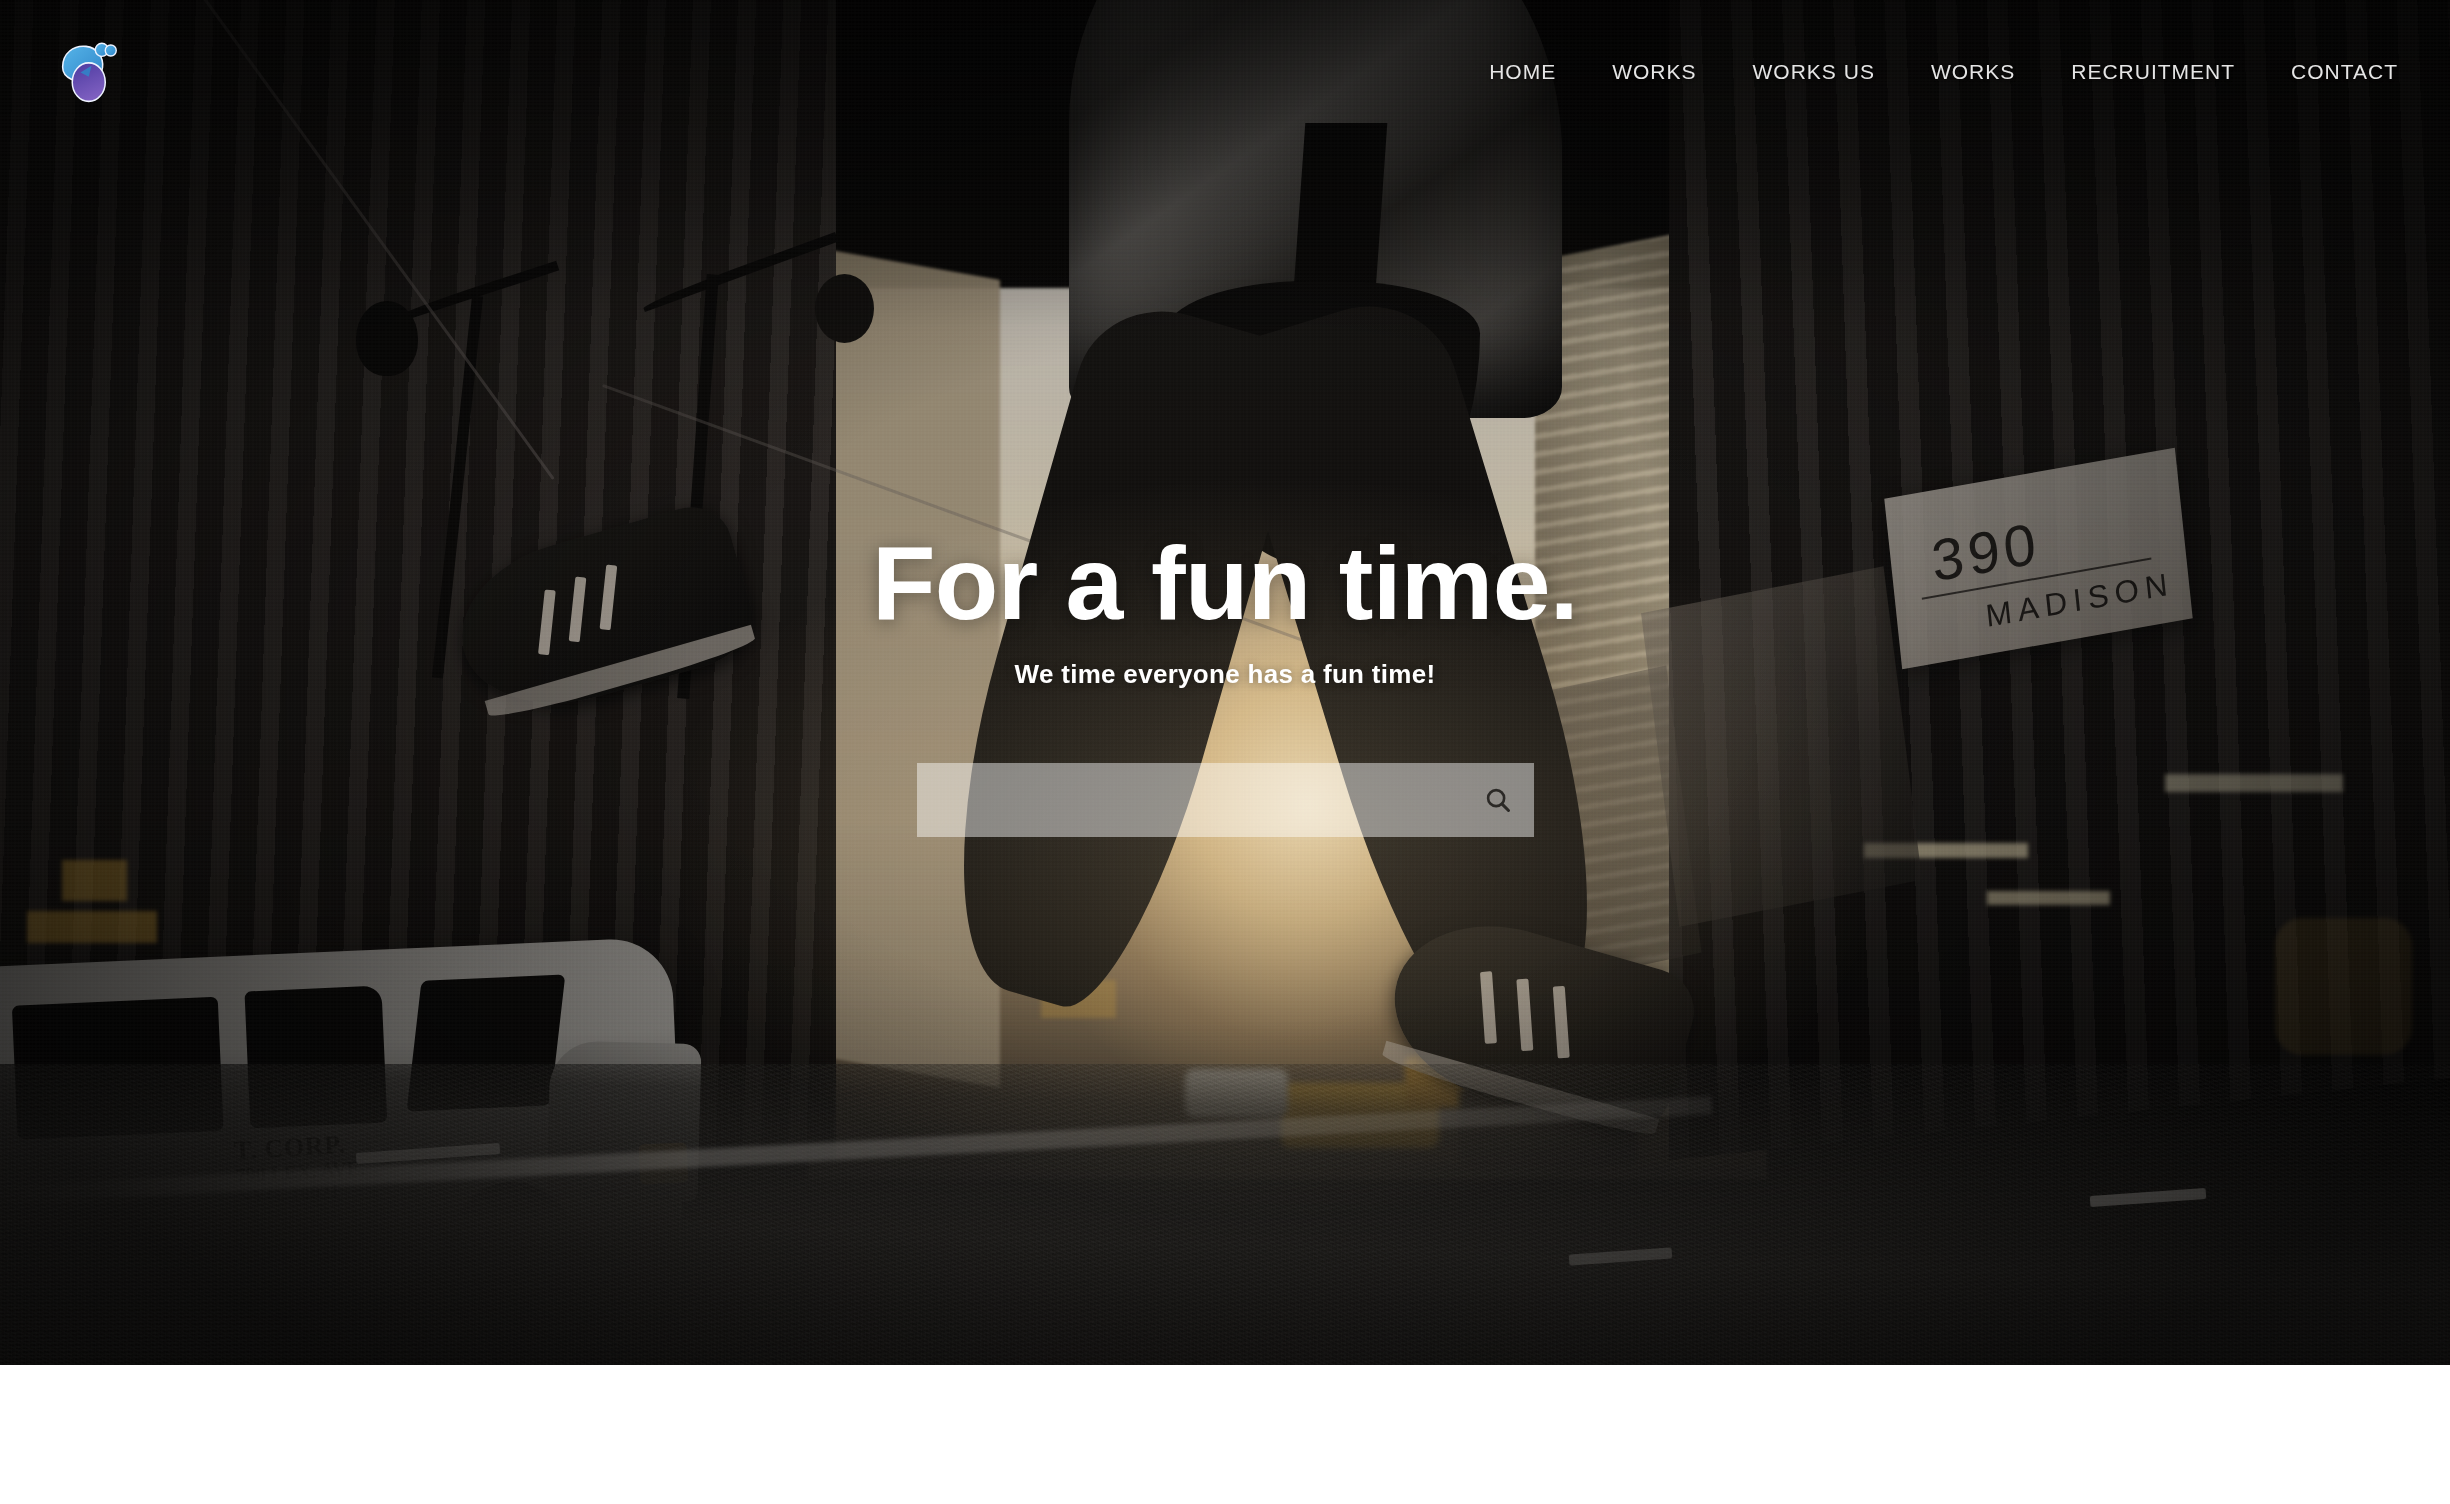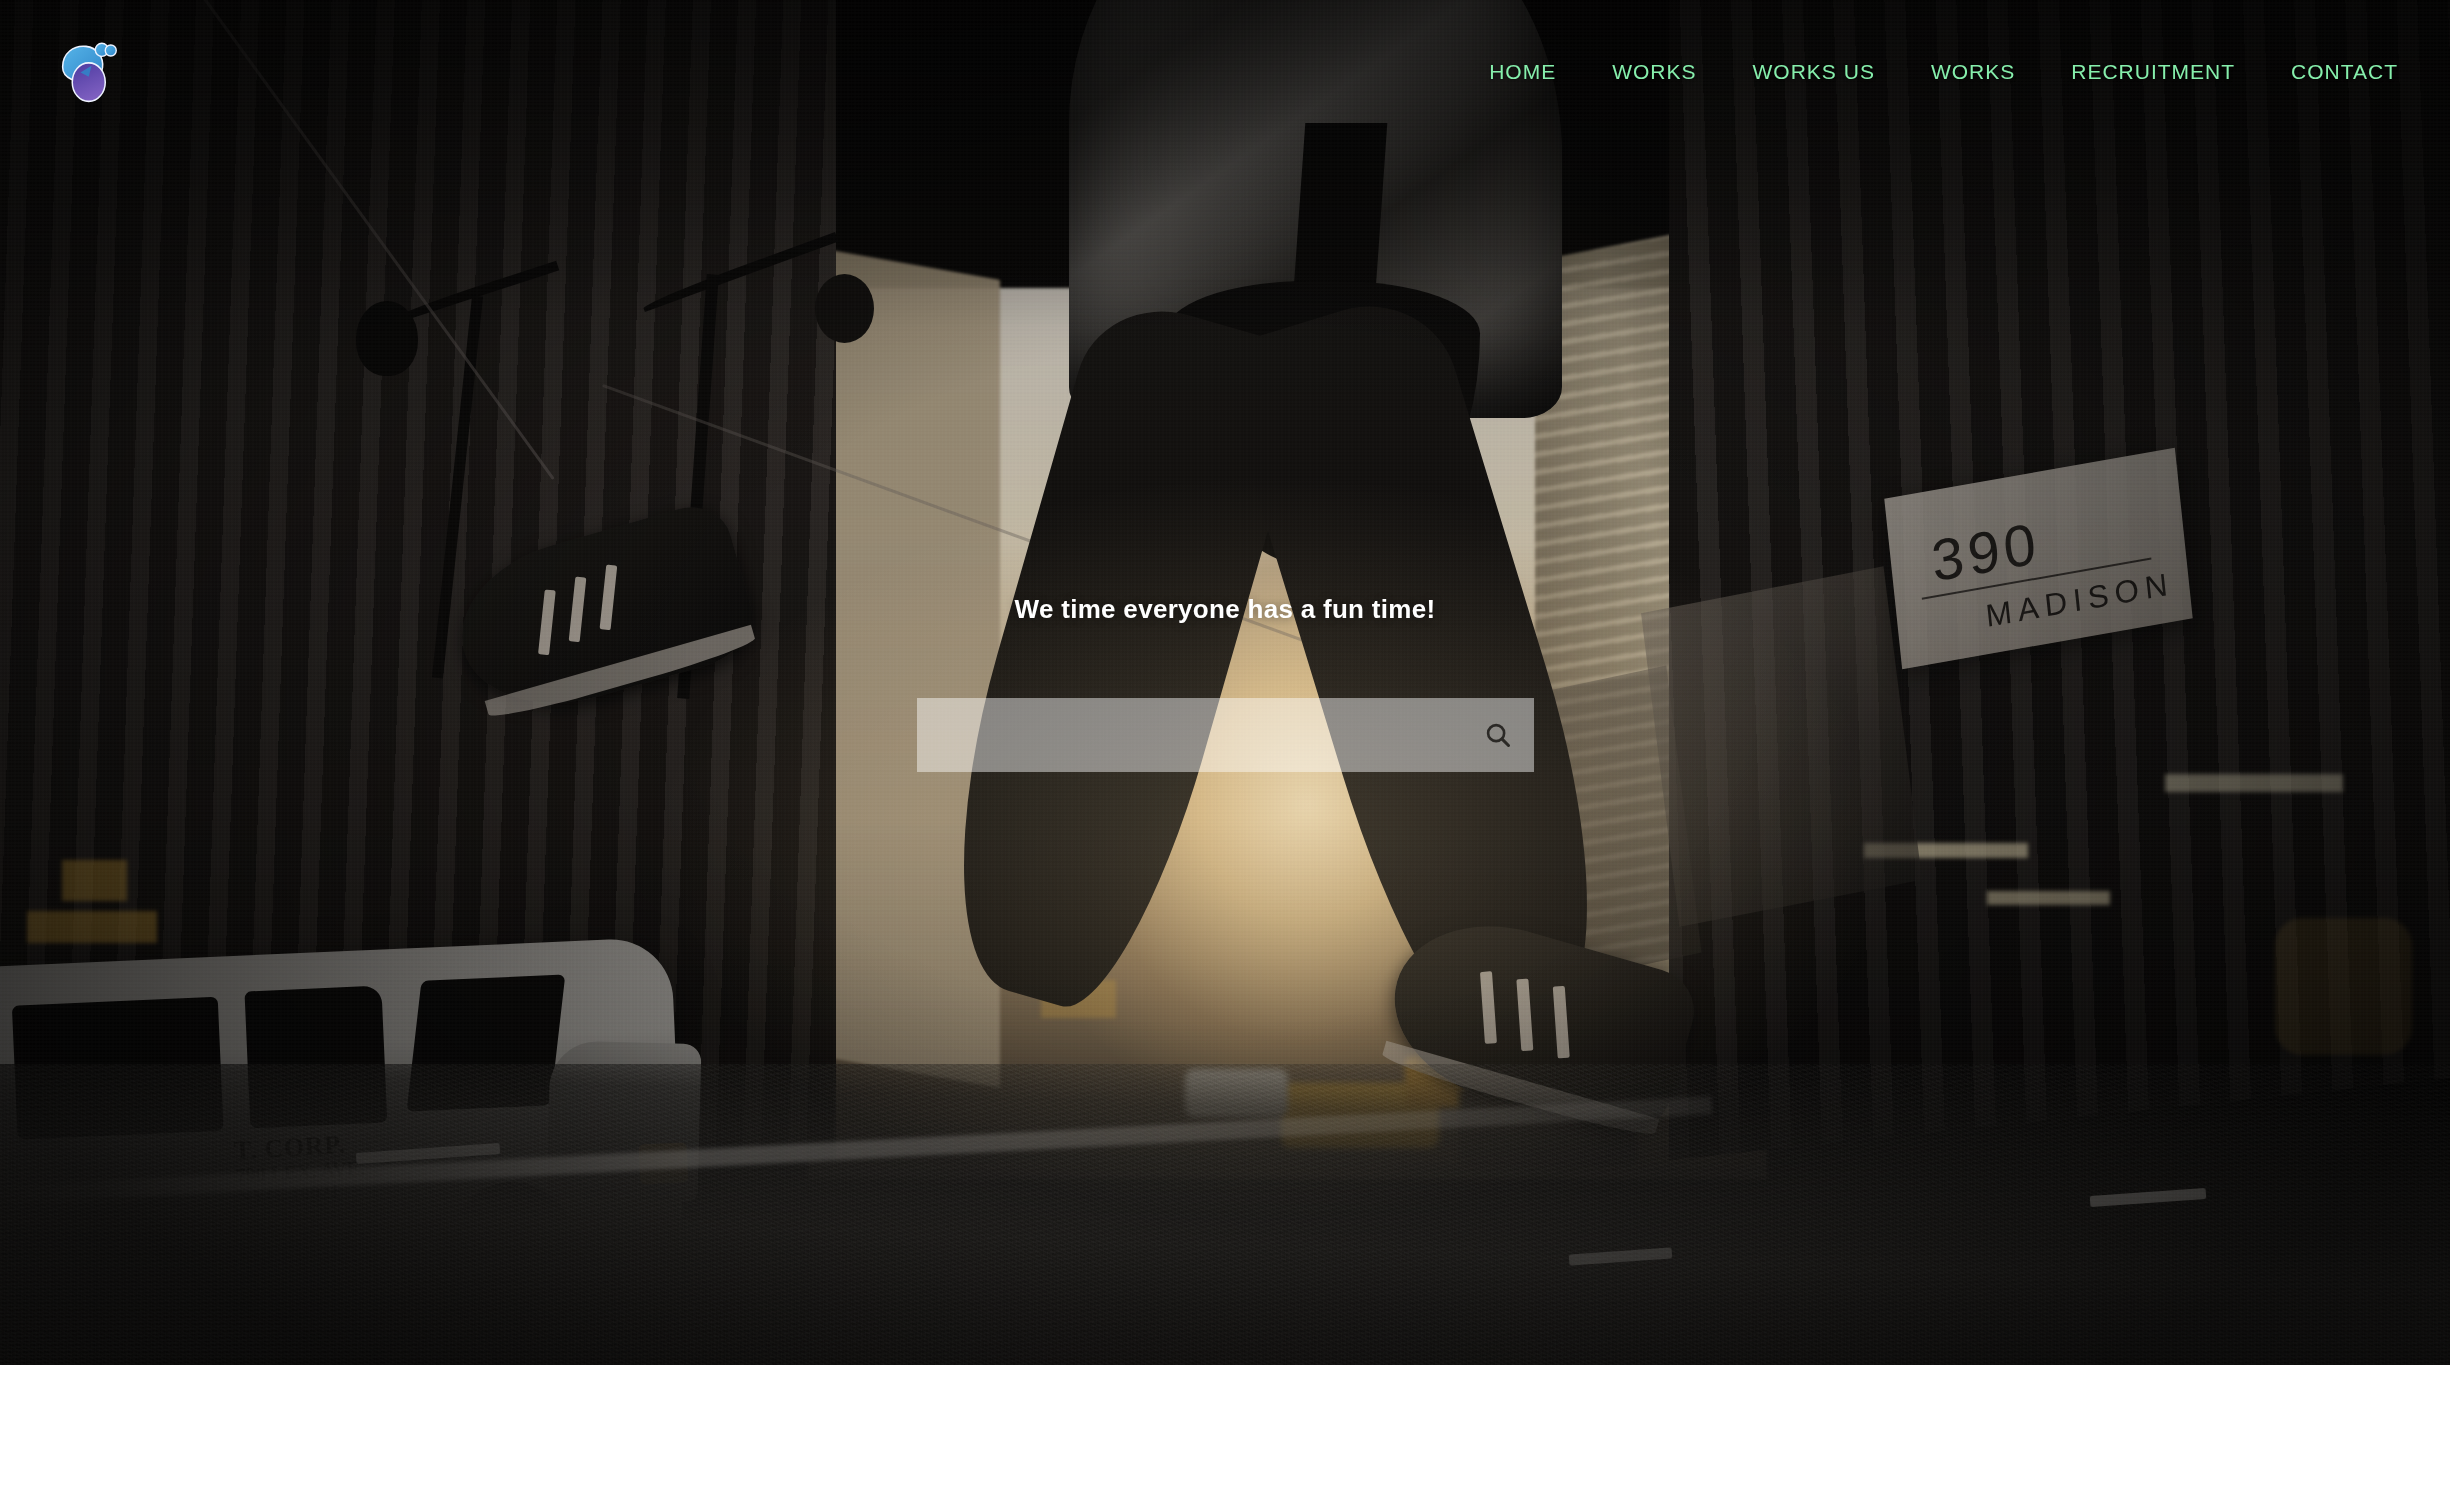--- a/index.html
+++ b/index.html
@@ -296,21 +296,21 @@
     text-shadow:
       -1.4px -1.4px 0 rgba(236,240,255,.95),
        1.4px -1.4px 0 rgba(236,240,255,.95),
       -1.4px  1.4px 0 rgba(236,240,255,.95),
        1.4px  1.4px 0 rgba(236,240,255,.95),
        0 0 6.9px rgba(200,210,255,.6);
     font-family:"DejaVu Sans", sans-serif;
   }
   .nav { margin-left:auto; margin-right:52px; display:flex; align-items:center; }
   .nav a {
-    color:#86efac;
+    color:#e5e5e5;
     font-size:21px;
     letter-spacing:1px;
     text-decoration:none;
     padding:0 0;
     margin-left:56px;
     white-space:nowrap;
     text-shadow:0 0.7px 3.4px rgba(0,0,0,.45);
     text-align:center;
   }
   .nav a:first-child { margin-left:0; }
@@ -493,20 +493,21 @@
       <a href="#">WORKS</a>
       <a href="#">WORKS US</a>
       <a href="#">WORKS</a>
       <a href="#">RECRUITMENT</a>
       <a href="#">CONTACT</a>
     </nav>
 
   </header>
 
   <div class="hero-content">
+    <h1 class="hero-title">For a fun time.</h1>
     <p class="hero-sub">We time everyone has a fun time!</p>
 
     <form class="searchbar">
       <input type="text" placeholder="" style="">
       <button type="submit" class="search-btn">
         <span>
           <svg viewBox="0 0 24 24" fill="none" xmlns="http://www.w3.org/2000/svg">
             <circle cx="10.5" cy="10.5" r="6.4" stroke="#2b2926" stroke-width="2.1"></circle>
             <line x1="15.3" y1="15.3" x2="20.4" y2="20.4" stroke="#2b2926" stroke-width="2.4" stroke-linecap="round"></line>
           </svg>

